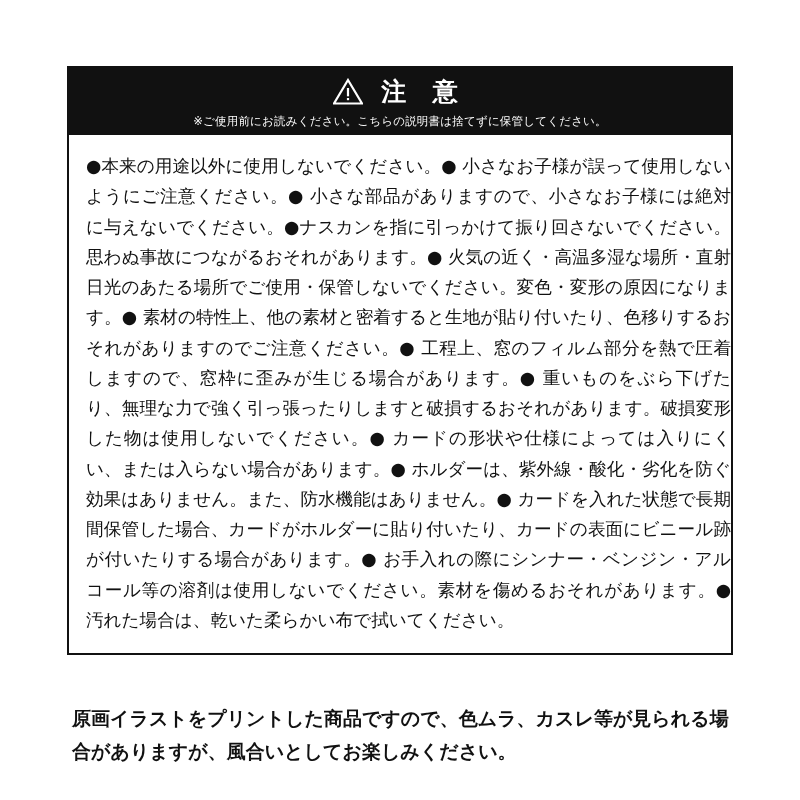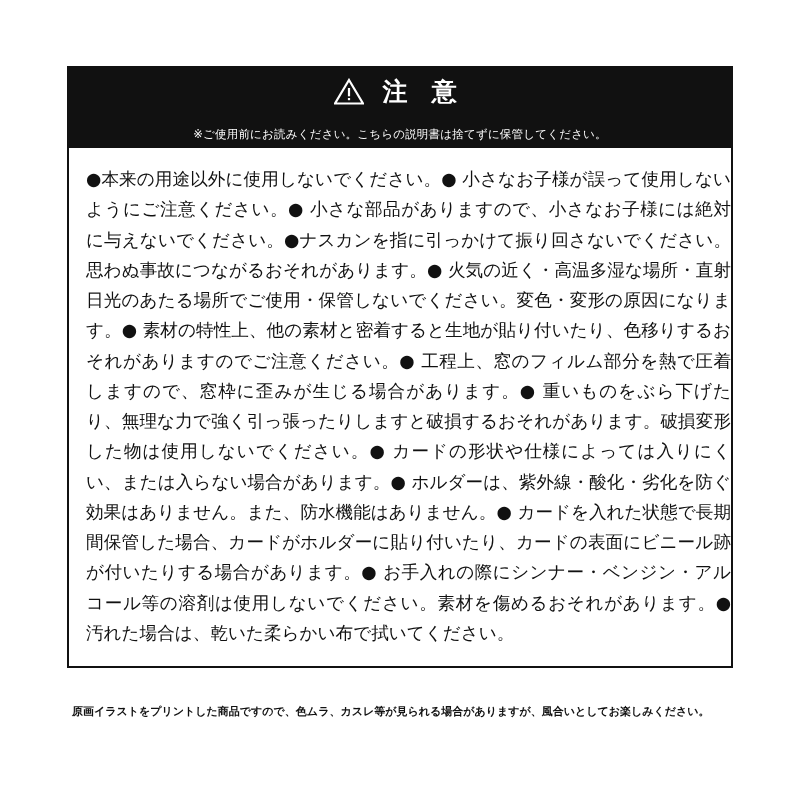--- a/index.html
+++ b/index.html
@@ -33,60 +33,59 @@
     color: #ffffff;
     padding: 10px 0 6px 0;
     text-align: center;
   }
   .notice-header-title {
     display: flex;
     align-items: center;
     justify-content: center;
     gap: 14px;
     line-height: 1;
-    font-family: Liberation Serif, serif;
   }
   .warn-triangle {
     display: inline-block;
     width: 30px;
     height: 27px;
     position: relative;
   }
   .warn-triangle svg {
     display: block;
   }
   .notice-title-text {
     font-size: 25px;
     font-weight: bold;
     letter-spacing: 9px;
     color: #ffffff;
     padding-left: 4px;
   }
   .notice-subtitle {
-    margin-top: 22px;
+    margin-top: 9px;
     font-size: 11.5px;
     color: #ffffff;
     letter-spacing: 0.2px;
     font-weight: normal;
   }
   .notice-body {
     padding: 16px 0 18px 17px;
     font-size: 17.6px;
     line-height: 1.72;
     color: #111111;
     text-align: justify;
     text-justify: inter-character;
     font-weight: 500;
   }
   .footer-note {
     position: absolute;
     left: 72px;
     top: 702px;
     width: 660px;
-    font-size: 11px;
+    font-size: 19px;
     line-height: 1.75;
     color: #111111;
     font-weight: bold;
   }
 </style>
 </head>
 <body>
 
 <div class="page">
 

